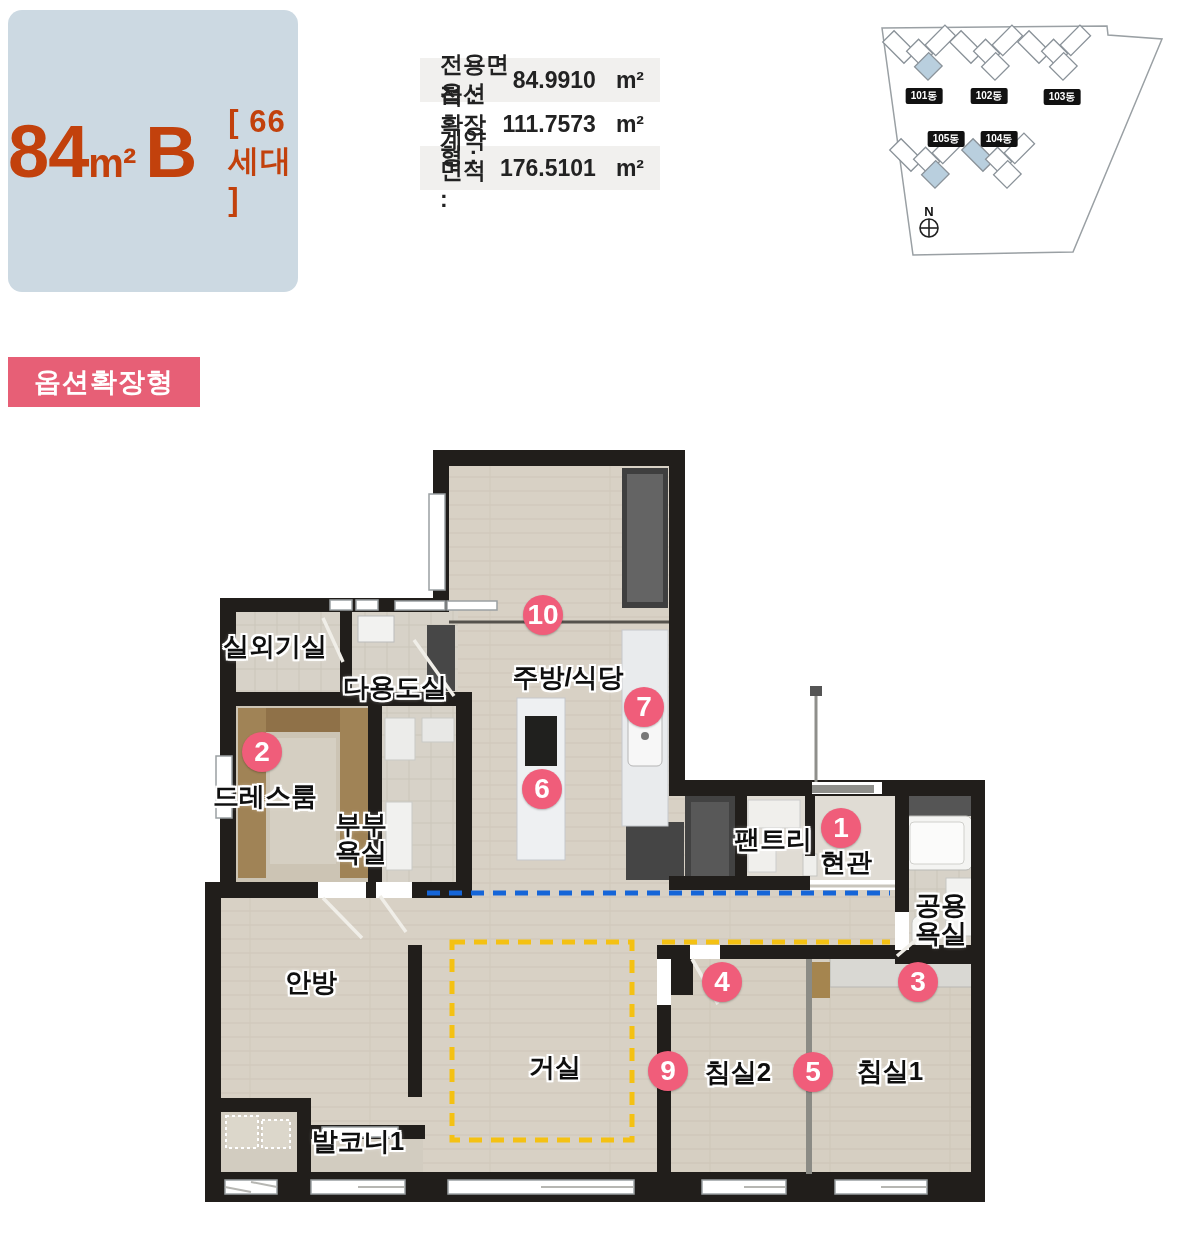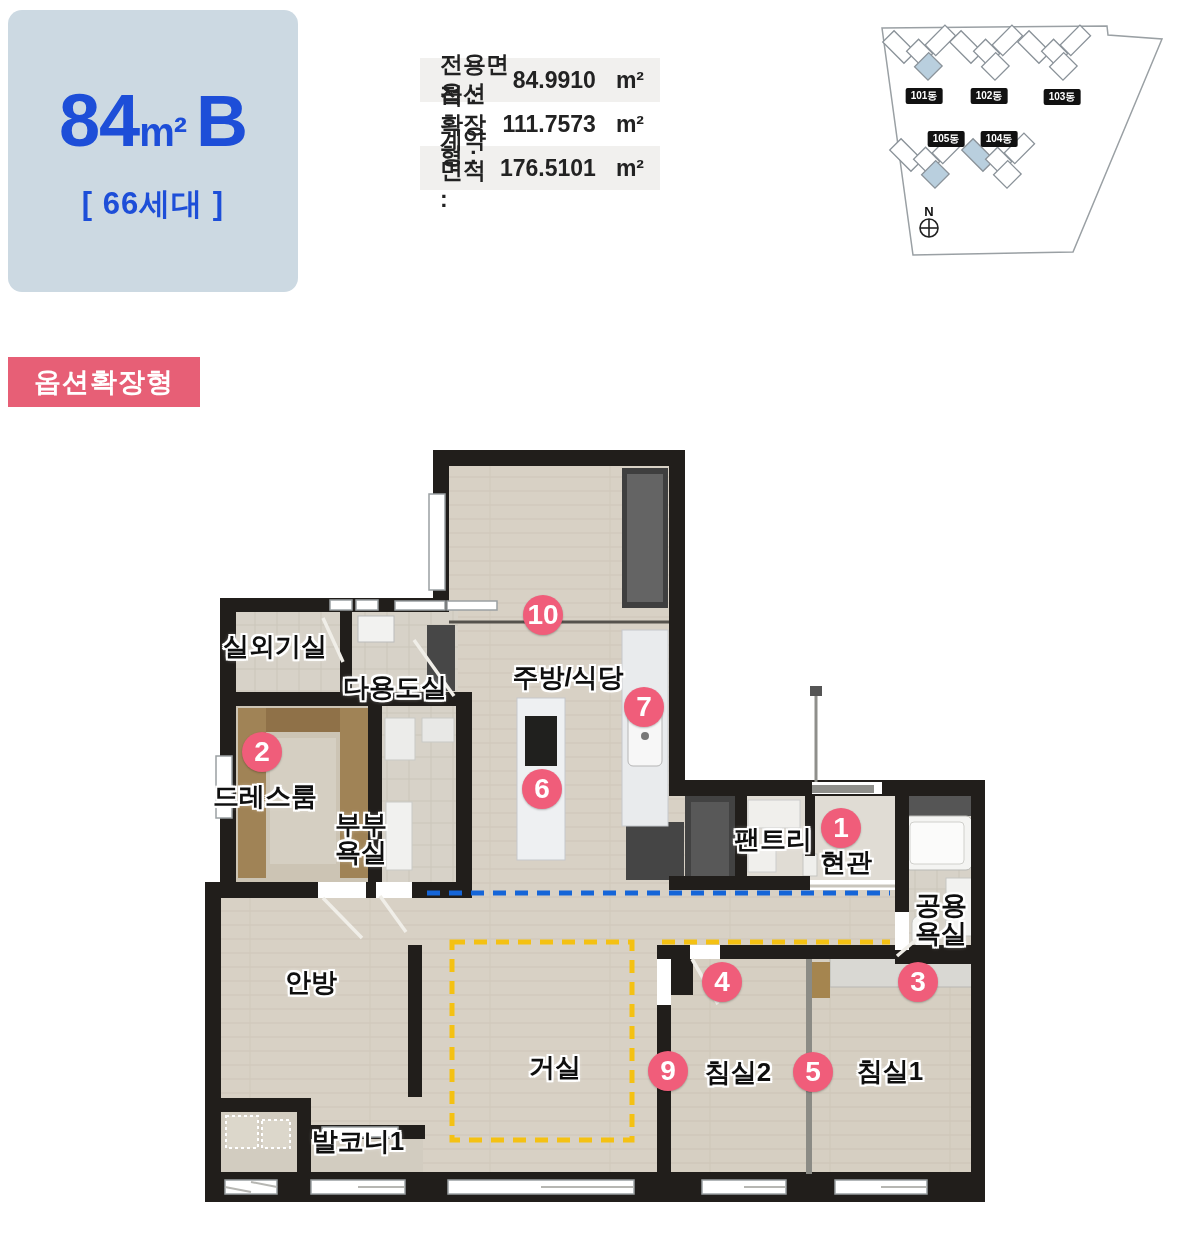--- a/index.html
+++ b/index.html
@@ -6,27 +6,27 @@
     --accent-pink:#f05d7a; --tag-pink:#e75f76; --badge-blue:#ccd9e2;
     --wall:#211e1b; --floor:#d8d1c5; --building-highlight:#b9cfde;
     --dash-blue:#1565d8; --dash-yellow:#f4c113;
   }
   html,body{margin:0;padding:0;}
   body{width:1200px;height:1237px;position:relative;background:#fff;
        font-family:"Liberation Sans","DejaVu Sans",sans-serif;overflow:hidden;}
 
   
   .type-badge{position:absolute;left:8px;top:10px;width:290px;height:282px;
-    background:var(--badge-blue);border-radius:14px;display:flex;flex-direction:column;
-    align-items:center;justify-content:center;color:#1d4ed8;}
+    background:var(--badge-blue);border-radius:14px;display:flex;
+    align-items:center;justify-content:center;color:#c2410c;}
   .type-badge .line1{display:flex;align-items:baseline;font-weight:700;letter-spacing:-1px;}
   .type-badge .sz{font-size:74px;}
   .type-badge .un{font-size:40px;font-weight:700;}
   .type-badge .tp{font-size:72px;margin-left:10px;}
-  .type-badge .line2{margin-top:20px;font-size:31px;font-weight:700;letter-spacing:1px;}
+  .type-badge .line2{margin-top:20px;font-size:31px;font-weight:700;letter-spacing:1px;margin-left:32px;}
 
   .area-table{position:absolute;left:372px;top:58px;width:288px;}
   .area-row{height:44px;display:flex;align-items:center;justify-content:space-between;
     padding:0 16px 0 20px;box-sizing:border-box;font-size:23px;font-weight:700;color:#222;margin-left:48px;}
   .area-row.alt{background:#f1f0ee;}
   .area-val{display:flex;align-items:baseline;gap:20px;}
 
   .site-map{position:absolute;left:872px;top:12px;width:300px;height:248px;}
   .site-map svg{position:absolute;left:0;top:0;}
   .bunit{fill:#ffffff;stroke:#8a9299;stroke-width:1.3;}

